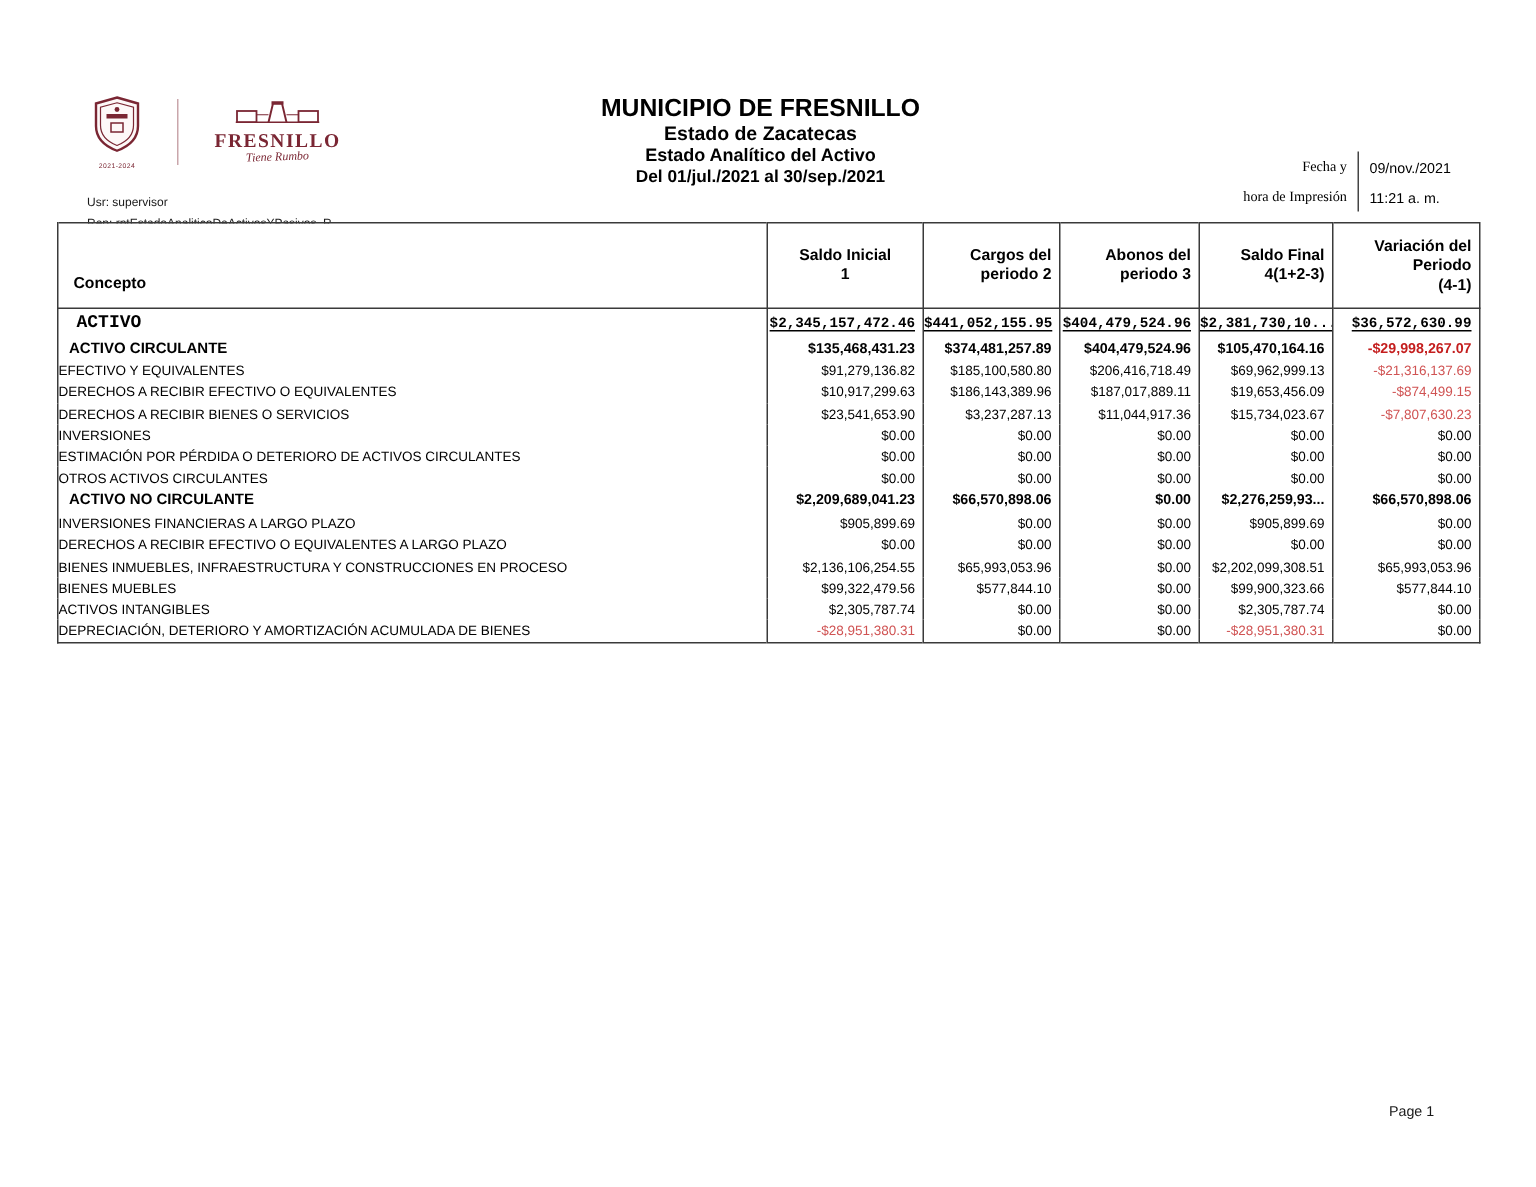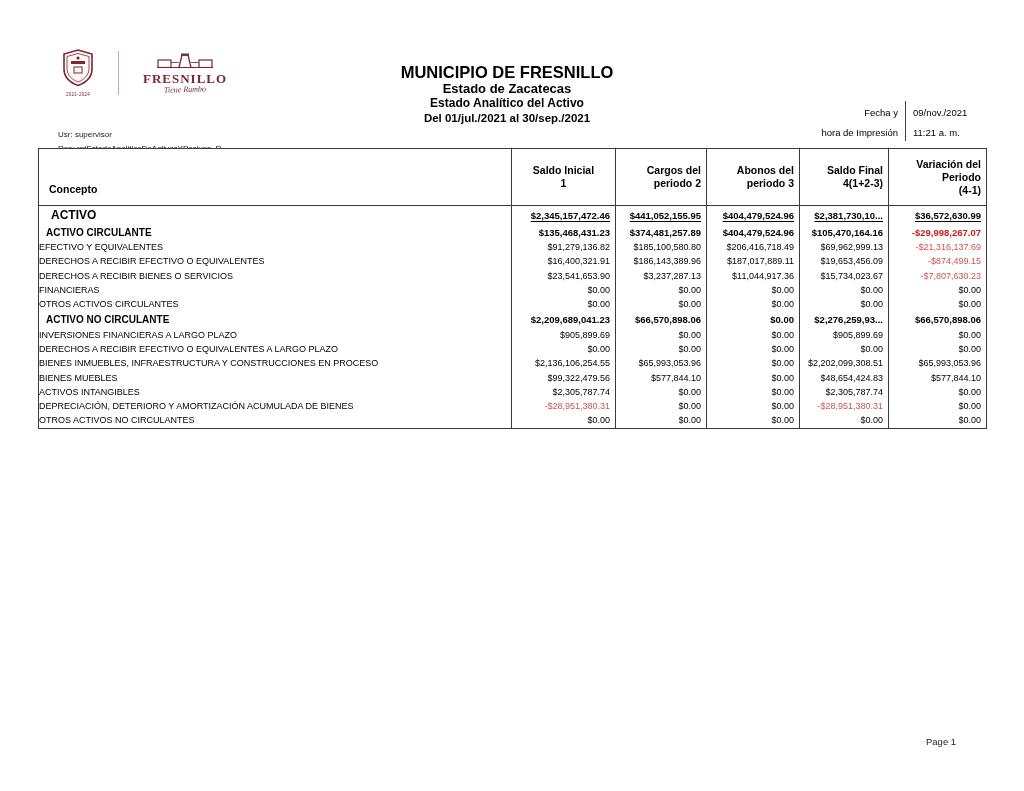--- a/index.html
+++ b/index.html
@@ -4,21 +4,21 @@
 <style>
   html,body{margin:0;padding:0;}
   body{
     width:1024px;height:791px;background:#ffffff;position:relative;
     font-family:"Liberation Sans", sans-serif;color:#000;
     -webkit-font-smoothing:antialiased;
   }
   .abs{position:absolute;}
 
   
-  .logo-block{left:62px;top:48px;display:flex;align-items:center;gap:24px;height:50px;}
+  .logo-block{left:62px;top:63px;display:flex;align-items:center;gap:24px;height:50px;}
   .shield-wrap{display:flex;flex-direction:column;align-items:center;}
   .shield-caption{font-size:4.5px;color:#7a2633;letter-spacing:.3px;margin-top:1px;}
   .logo-divider{width:1px;height:44px;background:#c9a6ab;}
   .fresnillo-wrap{display:flex;flex-direction:column;align-items:center;line-height:1;}
   .fresnillo-word{
     font-family:"Liberation Serif", serif;font-weight:bold;font-size:13px;
     color:#7a2633;letter-spacing:1px;margin-top:1px;
   }
   .fresnillo-slogan{
     font-family:"Liberation Serif", serif;font-style:italic;font-size:8px;
@@ -30,21 +30,21 @@
 
   
   .titles{left:247px;top:63px;width:520px;text-align:center;font-weight:bold;}
   .title1{font-size:16.5px;line-height:18px;}
   .title2{font-size:13px;line-height:15px;}
   .title3{font-size:12px;line-height:15px;}
   .title4{font-size:11.5px;line-height:15px;}
 
   
   .print-info{left:795px;top:101px;width:196px;display:flex;align-items:stretch;font-size:9.5px;}
-  .pi-labels{flex:1;text-align:right;}
+  .pi-labels{flex:1;text-align:right;font-family:Liberation Serif, serif;}
   .pi-values{width:78px;text-align:left;}
   .pi-row1{height:22px;display:flex;align-items:center;justify-content:flex-end;}
   .pi-row2{height:18px;display:flex;align-items:center;justify-content:flex-end;}
   .pi-values .pi-row1,.pi-values .pi-row2{justify-content:flex-start;}
   .pi-divider{width:1px;background:#444;margin:0 7px;}
 
   
   .report-table{
     left:38px;top:148px;width:948px;border-collapse:collapse;table-layout:fixed;
   }
@@ -57,21 +57,21 @@
   }
   th.h-concepto{text-align:left;vertical-align:bottom;padding:0 0 9px 10px;border-left:1.5px solid #3a3a3a;}
   th.h-center{text-align:center;}
   th.h-right{text-align:right;padding-right:5px;}
   .report-table td{
     padding:0;vertical-align:middle;overflow:hidden;white-space:nowrap;
   }
   td.num{border-left:1px solid #3a3a3a;text-align:right;padding-right:5px;font-size:9px;}
   td.concepto{text-align:left;font-size:9px;}
   tbody{border:1.5px solid #3a3a3a;}
-  .row-l0 td{height:18px;}
+  .row-l0 td{height:18px;font-family:Liberation Mono, monospace;}
   .row-l1 td{height:16px;}
   .row-l2 td{height:14.3px;}
   .row-l0 td.concepto{font-size:12px;font-weight:bold;padding-left:12px;}
   .row-l0 td.num{font-weight:bold;text-decoration:underline;text-underline-offset:2px;font-size:9.5px;}
   .row-l1 td.concepto{font-size:10px;font-weight:bold;padding-left:7px;}
   .row-l1 td.num{font-weight:bold;font-size:9.5px;}
   .row-l2 td.concepto{}
   td.neg{color:#d05353;}
   .row-l1 td.neg{color:#c41e1e;}
 
@@ -191,36 +191,44 @@
       <tr class="row-l2">
         <td class="concepto">EFECTIVO Y EQUIVALENTES</td>
         <td class="num">$91,279,136.82</td>
         <td class="num">$185,100,580.80</td>
         <td class="num">$206,416,718.49</td>
         <td class="num">$69,962,999.13</td>
         <td class="num neg">-$21,316,137.69</td>
       </tr>
       <tr class="row-l2">
         <td class="concepto">DERECHOS A RECIBIR EFECTIVO O EQUIVALENTES</td>
-        <td class="num">$16,400,321.91</td>
+        <td class="num">$10,917,299.63</td>
         <td class="num">$186,143,389.96</td>
         <td class="num">$187,017,889.11</td>
         <td class="num">$19,653,456.09</td>
         <td class="num neg">-$874,499.15</td>
       </tr>
       <tr class="row-l2">
         <td class="concepto">DERECHOS A RECIBIR BIENES O SERVICIOS</td>
         <td class="num">$23,541,653.90</td>
         <td class="num">$3,237,287.13</td>
         <td class="num">$11,044,917.36</td>
         <td class="num">$15,734,023.67</td>
         <td class="num neg">-$7,807,630.23</td>
       </tr>
       <tr class="row-l2">
-        <td class="concepto">FINANCIERAS</td>
+        <td class="concepto">INVERSIONES</td>
+        <td class="num">$0.00</td>
+        <td class="num">$0.00</td>
+        <td class="num">$0.00</td>
+        <td class="num">$0.00</td>
+        <td class="num">$0.00</td>
+      </tr>
+      <tr class="row-l2">
+        <td class="concepto">ESTIMACIÓN POR PÉRDIDA O DETERIORO DE ACTIVOS CIRCULANTES</td>
         <td class="num">$0.00</td>
         <td class="num">$0.00</td>
         <td class="num">$0.00</td>
         <td class="num">$0.00</td>
         <td class="num">$0.00</td>
       </tr>
       <tr class="row-l2">
         <td class="concepto">OTROS ACTIVOS CIRCULANTES</td>
         <td class="num">$0.00</td>
         <td class="num">$0.00</td>
@@ -258,43 +266,35 @@
         <td class="num">$65,993,053.96</td>
         <td class="num">$0.00</td>
         <td class="num">$2,202,099,308.51</td>
         <td class="num">$65,993,053.96</td>
       </tr>
       <tr class="row-l2">
         <td class="concepto">BIENES MUEBLES</td>
         <td class="num">$99,322,479.56</td>
         <td class="num">$577,844.10</td>
         <td class="num">$0.00</td>
-        <td class="num">$48,654,424.83</td>
+        <td class="num">$99,900,323.66</td>
         <td class="num">$577,844.10</td>
       </tr>
       <tr class="row-l2">
         <td class="concepto">ACTIVOS INTANGIBLES</td>
         <td class="num">$2,305,787.74</td>
         <td class="num">$0.00</td>
         <td class="num">$0.00</td>
         <td class="num">$2,305,787.74</td>
         <td class="num">$0.00</td>
       </tr>
       <tr class="row-l2">
         <td class="concepto">DEPRECIACIÓN, DETERIORO Y AMORTIZACIÓN ACUMULADA DE BIENES</td>
         <td class="num neg">-$28,951,380.31</td>
         <td class="num">$0.00</td>
         <td class="num">$0.00</td>
         <td class="num neg">-$28,951,380.31</td>
         <td class="num">$0.00</td>
       </tr>
-      <tr class="row-l2">
-        <td class="concepto">OTROS ACTIVOS NO CIRCULANTES</td>
-        <td class="num">$0.00</td>
-        <td class="num">$0.00</td>
-        <td class="num">$0.00</td>
-        <td class="num">$0.00</td>
-        <td class="num">$0.00</td>
-      </tr>
     </tbody>
 </table>
 
 <div class="abs page-number">Page 1</div>
 
 </body></html>

